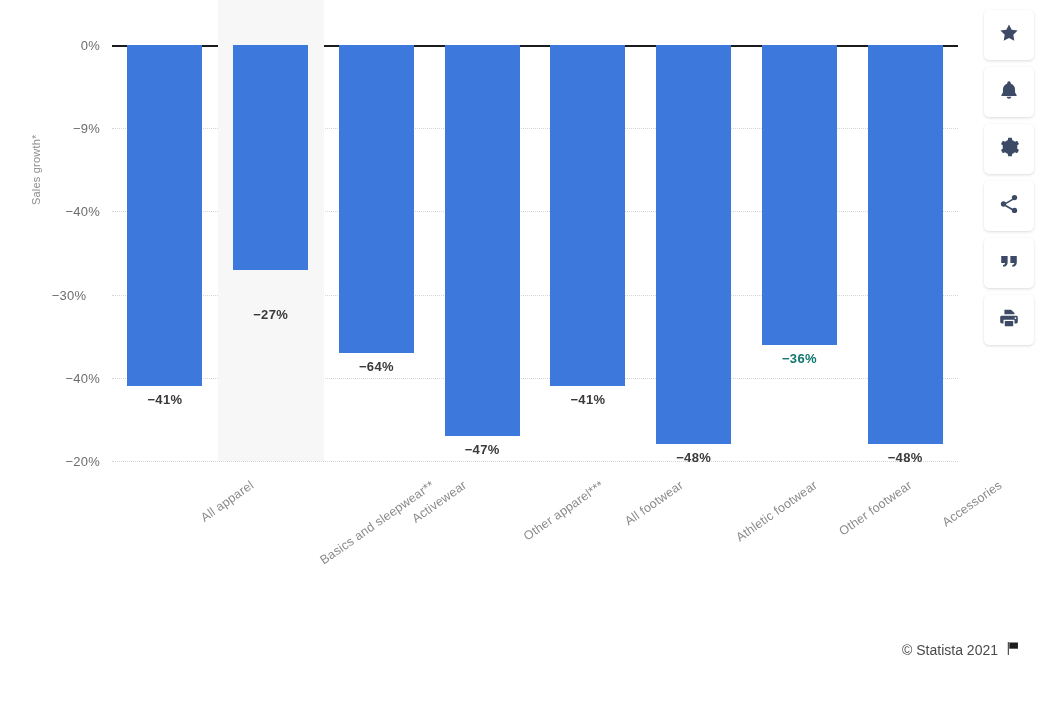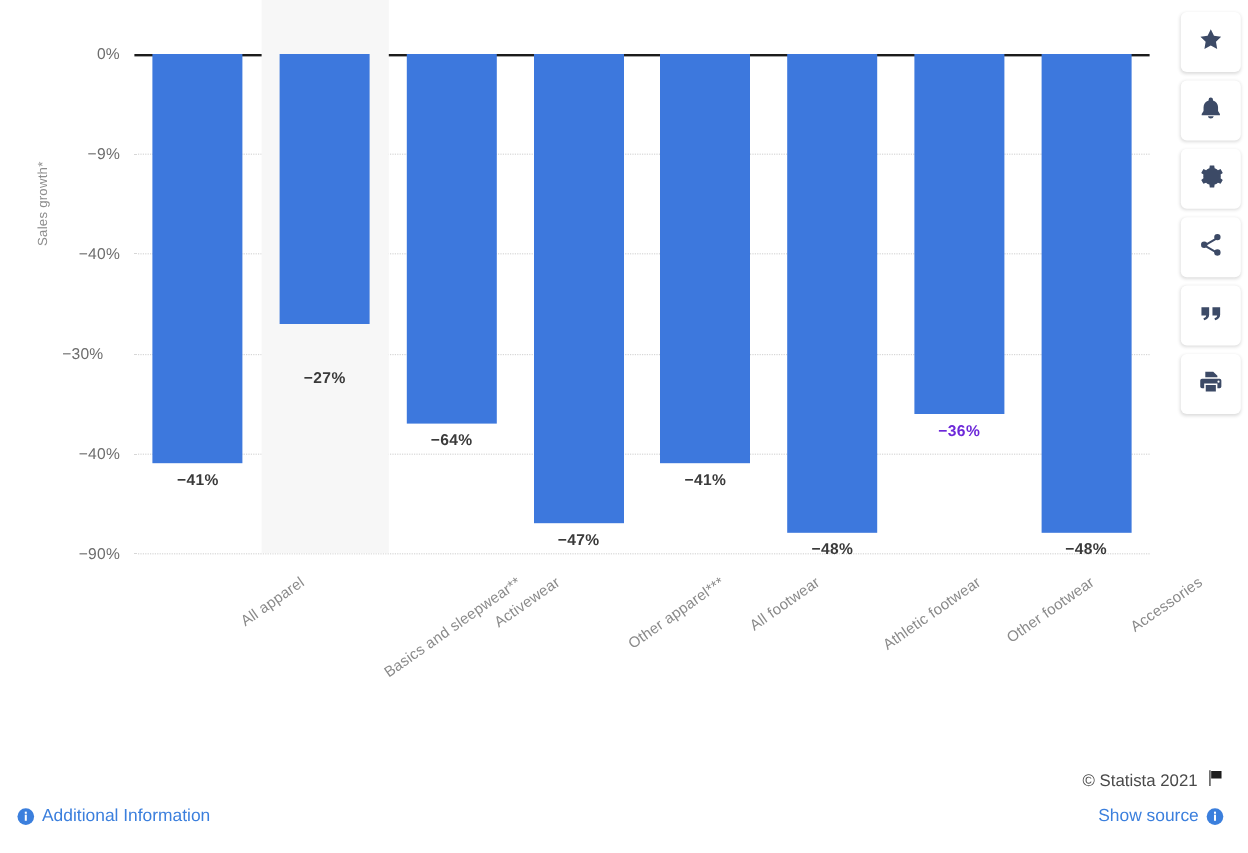--- a/index.html
+++ b/index.html
@@ -100,21 +100,21 @@
 <div id="root">
 
   <div class="chart-wrap">
     <div class="ylabel">Sales growth*</div>
     <div class="ytick-col" id="yticks">
         <div class="ytick" style="top: 45px;">0%</div>
         <div class="ytick" style="top: 128.2px;">−9%</div>
         <div class="ytick" style="top: 211.4px;">−40%</div>
         <div class="ytick" style="top: 294.6px; text-align: center;">−30%</div>
         <div class="ytick" style="top: 377.8px;">−40%</div>
-        <div class="ytick" style="top: 461px;">−90%</div>
+        <div class="ytick" style="top: 461px;">−20%</div>
       </div>
     <div id="grid">
         <div class="gridline zero" style="top: 45px;"></div>
         <div class="gridline" style="top: 128.2px;"></div>
         <div class="gridline" style="top: 211.4px;"></div>
         <div class="gridline" style="top: 294.6px;"></div>
         <div class="gridline" style="top: 377.8px;"></div>
         <div class="gridline" style="top: 461px;"></div>
       </div>
     <div class="plot" id="plot">
@@ -125,21 +125,21 @@
         <div class="barlabel" style="left: 105.75px; width: 105.75px; top: 290px; color: rgb(58, 58, 58); margin-top: 17px;">−27%</div>
         <div class="bar" style="left: 226.875px; width: 75px; top: 45px; height: 307.84px; background: rgb(61, 120, 221);"></div>
         <div class="barlabel" style="left: 211.5px; width: 105.75px; top: 358.84px; color: rgb(58, 58, 58);">−64%</div>
         <div class="bar" style="left: 332.625px; width: 75px; top: 45px; height: 391.04px; background: rgb(61, 120, 221);"></div>
         <div class="barlabel" style="left: 317.25px; width: 105.75px; top: 442.04px; color: rgb(58, 58, 58);">−47%</div>
         <div class="bar" style="left: 438.375px; width: 75px; top: 45px; height: 341.12px; background: rgb(61, 120, 221);"></div>
         <div class="barlabel" style="left: 423px; width: 105.75px; top: 392.12px; color: rgb(58, 58, 58);">−41%</div>
         <div class="bar" style="left: 544.125px; width: 75px; top: 45px; height: 399.36px; background: rgb(61, 120, 221);"></div>
         <div class="barlabel" style="left: 528.75px; width: 105.75px; top: 450.36px; color: rgb(58, 58, 58);">−48%</div>
         <div class="bar" style="left: 649.875px; width: 75px; top: 45px; height: 299.52px; background: rgb(61, 120, 221);"></div>
-        <div class="barlabel" style="left: 634.5px; width: 105.75px; top: 350.52px; color: #6d28d9;">−36%</div>
+        <div class="barlabel" style="left: 634.5px; width: 105.75px; top: 350.52px; color: #0f766e;">−36%</div>
         <div class="bar" style="left: 755.625px; width: 75px; top: 45px; height: 399.36px; background: rgb(61, 120, 221);"></div>
         <div class="barlabel" style="left: 740.25px; width: 105.75px; top: 450.36px; color: rgb(58, 58, 58);">−48%</div>
       </div>
     <div id="xlabels">
         <div class="xlabel" style="left: 186.875px; top: 478px; color: rgb(138, 138, 138);">All apparel</div>
         <div class="xlabel" style="left: 292.625px; top: 478px; color: rgb(138, 138, 138);">Basics and sleepwear**</div>
         <div class="xlabel" style="left: 398.375px; top: 478px; color: rgb(138, 138, 138);">Activewear</div>
         <div class="xlabel" style="left: 504.125px; top: 478px; color: rgb(138, 138, 138);">Other apparel***</div>
         <div class="xlabel" style="left: 609.875px; top: 478px; color: rgb(138, 138, 138);">All footwear</div>
         <div class="xlabel" style="left: 715.625px; top: 478px; color: rgb(138, 138, 138);">Athletic footwear</div>
@@ -187,36 +187,14 @@
   <div class="copyright">
     <span>© Statista 2021</span>
     <span class="flag-ico">
       <svg width="15" height="15" viewBox="0 0 16 16">
           <path fill="#1c1c1c" d="M3 1h1v14H3z"></path>
           <path fill="#1c1c1c" d="M4.6 1.6h9.2v6.6H4.6z"></path>
         </svg>
     </span>
   </div>
 
-  <div class="footlinks">
-    <div class="flink left">
-      <span class="info-ico">
-        <svg width="15" height="15" viewBox="0 0 16 16">
-            <circle cx="8" cy="8" r="7.4" fill="#3b7fdd"></circle>
-            <rect x="7.1" y="6.3" width="1.8" height="5.4" fill="#fff"></rect>
-            <rect x="7.1" y="3.6" width="1.8" height="1.9" fill="#fff"></rect>
-          </svg>
-      </span>
-      <span>Additional Information</span>
-    </div>
-    <div class="flink right">
-      <span>Show source</span>
-      <span class="info-ico">
-        <svg width="15" height="15" viewBox="0 0 16 16">
-            <circle cx="8" cy="8" r="7.4" fill="#3b7fdd"></circle>
-            <rect x="7.1" y="6.3" width="1.8" height="5.4" fill="#fff"></rect>
-            <rect x="7.1" y="3.6" width="1.8" height="1.9" fill="#fff"></rect>
-          </svg>
-      </span>
-    </div>
-  </div>
 
 </div>
 
 </body></html>

